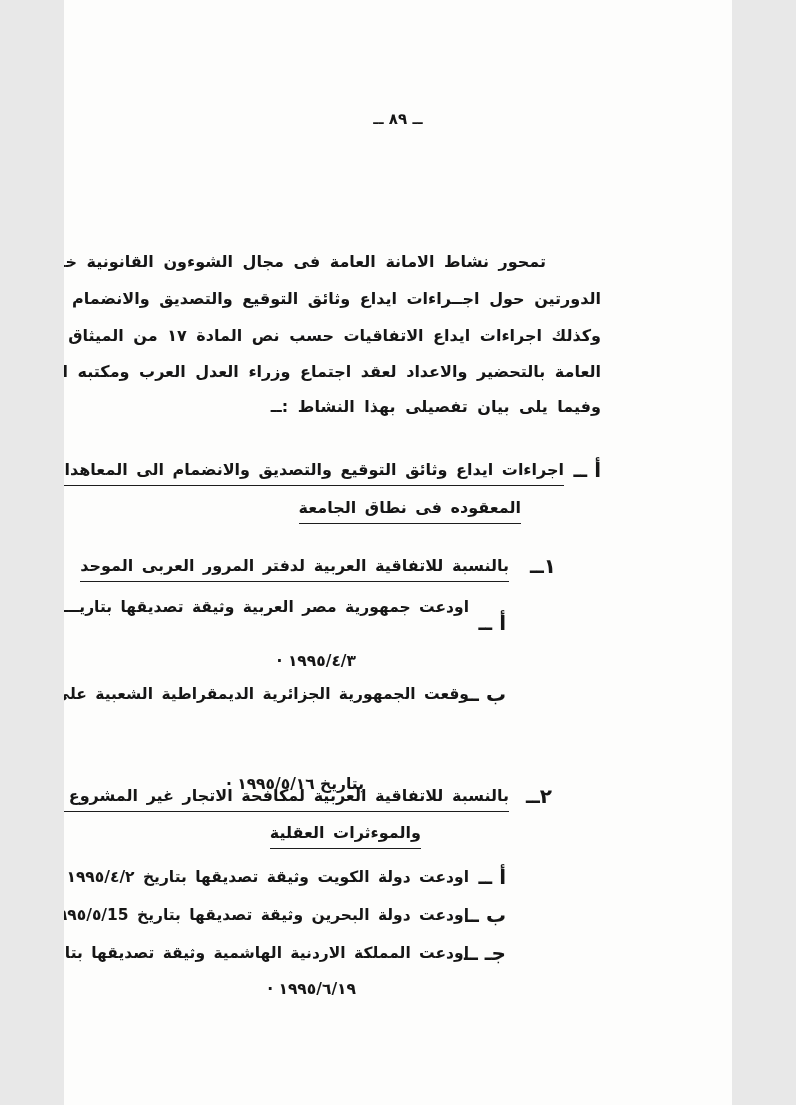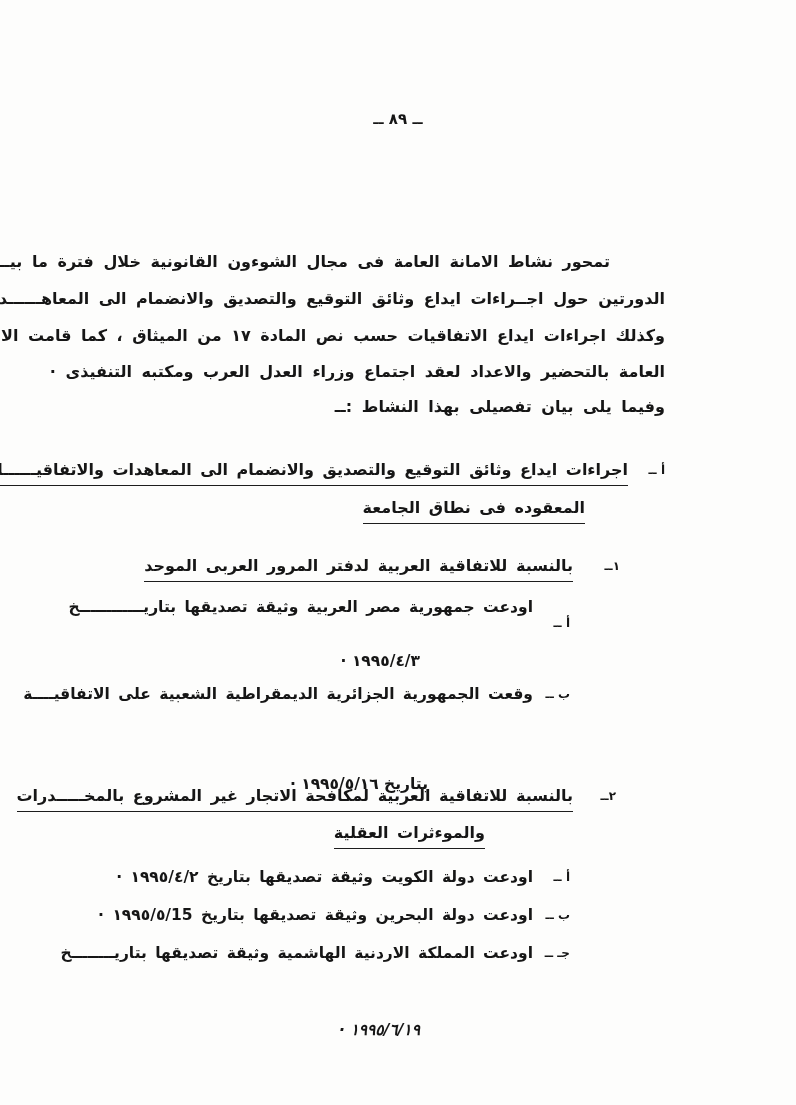--- a/index.html
+++ b/index.html
@@ -1,18 +1,18 @@
 <!DOCTYPE html>
 <html lang="ar" dir="rtl"><head>
 <meta charset="utf-8">
 <style>
   html,body{margin:0;padding:0;background:#e8e8e8;}
   .page{
     position:relative;
-    width:796px;height:1105px;
+    width:668px;height:1105px;
     margin:0 auto;
     background:#fdfdfc;
     direction:rtl;
     font-family:"DejaVu Sans",sans-serif;
     font-weight:bold;
     color:#161616;
     overflow:hidden;
   }
   .abs{position:absolute;white-space:nowrap;}
   .pageno{
@@ -30,21 +30,21 @@
   .hline{
     font-size:16px;
     word-spacing:3px;
     line-height:22px;
   }
   .underlined{
     border-bottom:1.6px solid #1d1d1d;
     padding-bottom:4px;
   }
   .marker{
-    font-size:12px;
+    font-size:20px;
     line-height:22px;
   }
   .subline{
     font-size:15.5px;
     word-spacing:3px;
     line-height:22px;
   }
   .dateline{
     font-size:15.5px;
     line-height:22px;
@@ -84,15 +84,15 @@
   <div class="abs hline underlined" style="top:822px;right:311px;">والموءثرات العقلية</div>
 
   <div class="abs marker" style="top:866px;right:226px;">أ ــ</div>
   <div class="abs subline" style="top:866px;right:263px;">اودعت دولة الكويت وثيقة تصديقها   بتاريخ ١٩٩٥/٤/٢ ·</div>
 
   <div class="abs marker" style="top:904px;right:226px;">ب ــ</div>
   <div class="abs subline" style="top:904px;right:263px;">اودعت دولة البحرين وثيقة تصديقها  بتاريخ  ١٩٩٥/٥/15 ·</div>
 
   <div class="abs marker" style="top:942px;right:226px;">جـ ــ</div>
   <div class="abs subline" style="top:942px;right:263px;">اودعت المملكة الاردنية الهاشمية وثيقة تصديقها  بتاريــــــــخ</div>
-  <div class="abs dateline" style="top:1019px;right:376px;font-style:italic;">١٩٩٥/٦/١٩ ·</div>
+  <div class="abs dateline" style="top:978px;right:376px;">١٩٩٥/٦/١٩ ·</div>
 
 </div>
 
 </body></html>

